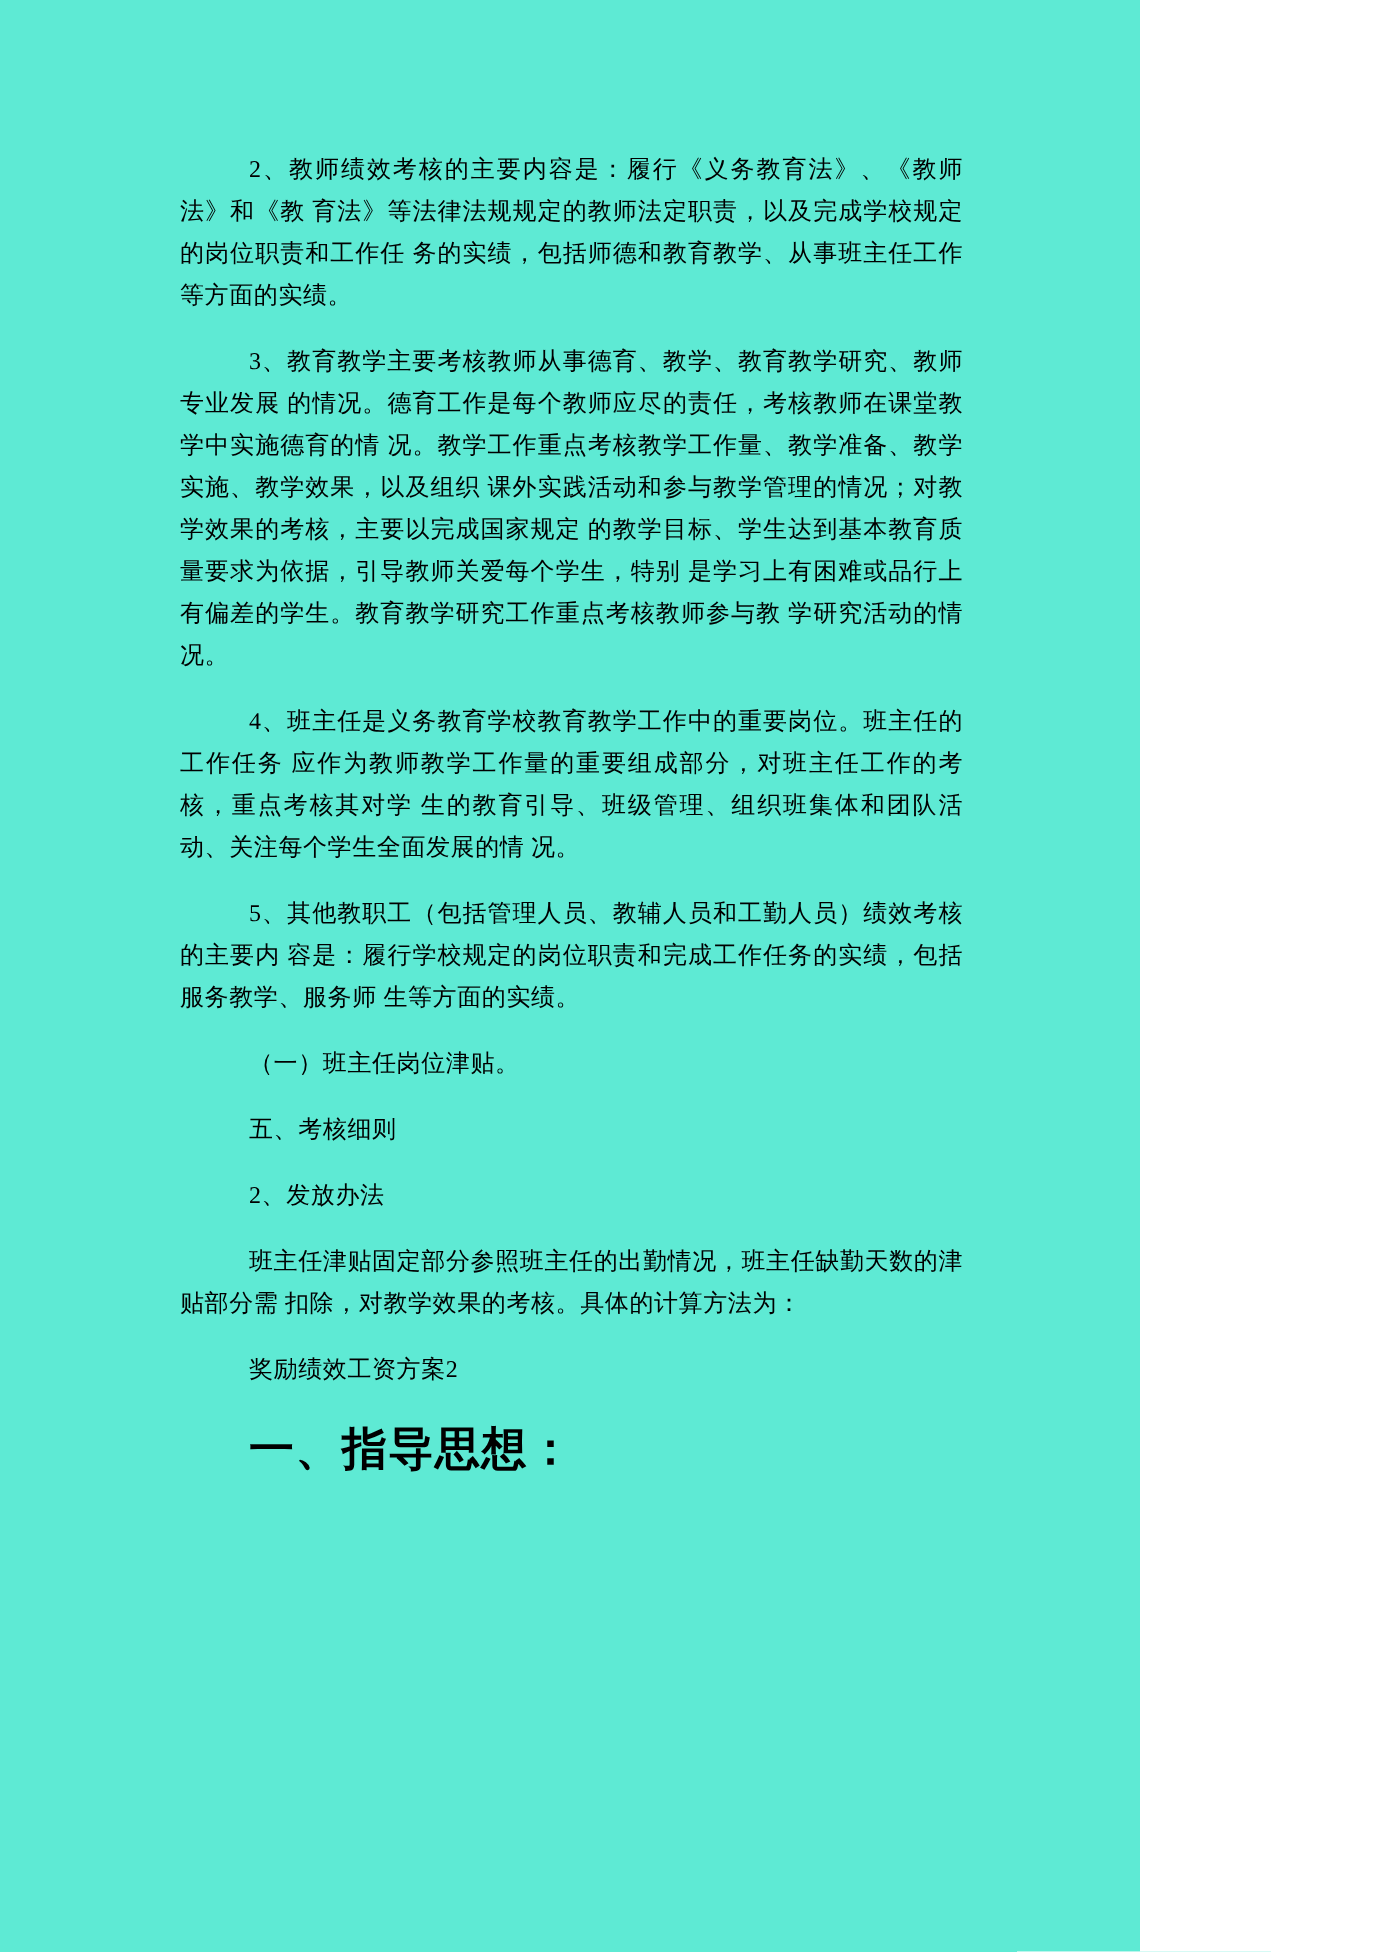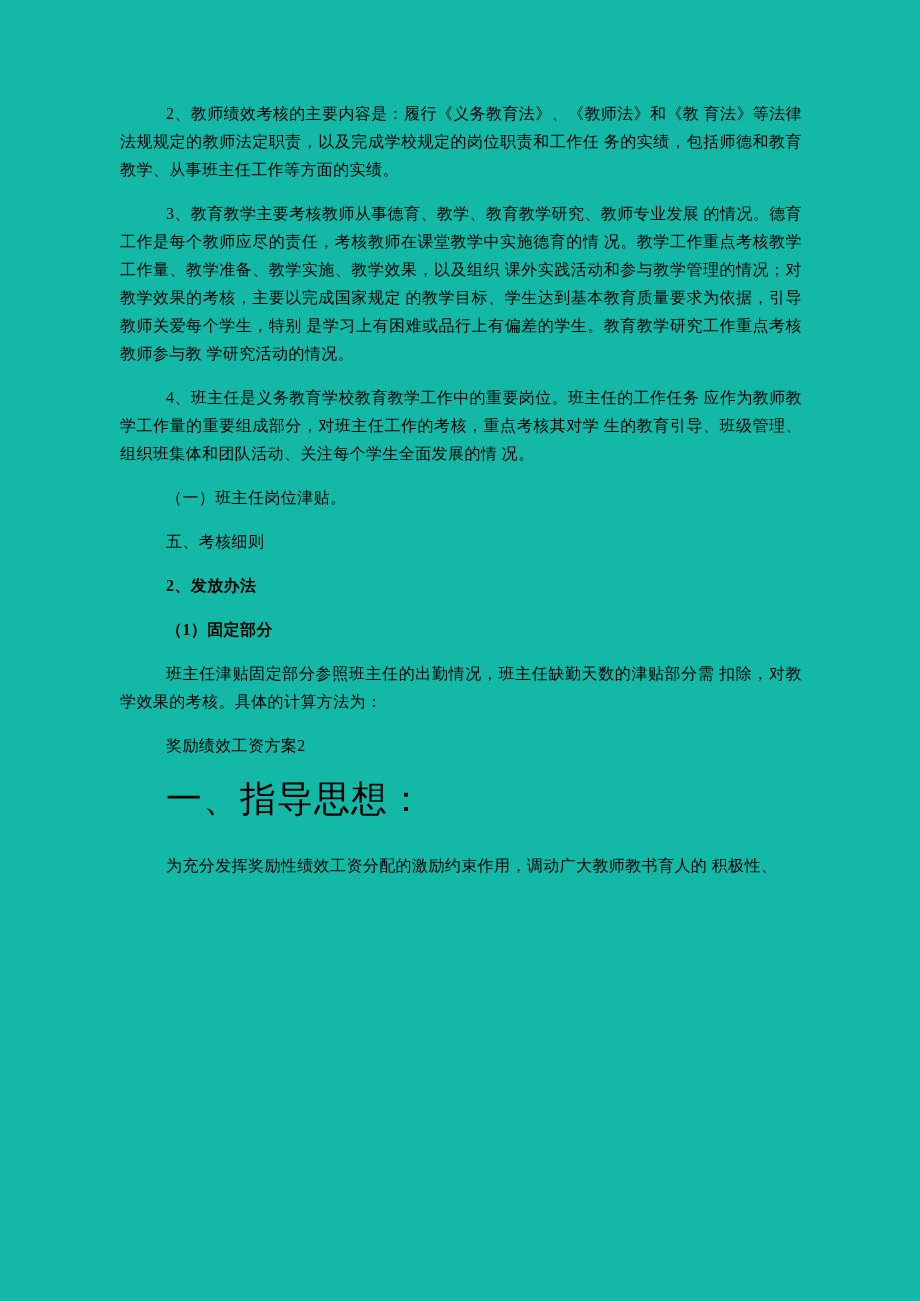--- a/index.html
+++ b/index.html
@@ -6,78 +6,77 @@
     margin: 0;
     padding: 0;
     background: #ffffff;
   }
   body {
     width: 920px;
     font-family: "Liberation Serif", "DejaVu Serif", serif;
     color: #000000;
   }
   .page {
-    width: 920px;
+    width: 760px;
     height: 1301px;
     box-sizing: border-box;
     padding: 100px 118px 30px 120px;
-    background: #14b8a6;
+    background: #5eead4;
     overflow: hidden;
   }
   .para {
     margin: 0 0 16px 0;
     font-size: 16px;
     line-height: 28px;
     letter-spacing: 0.4px;
     text-indent: 46px;
     text-align: justify;
     word-break: break-all;
   }
   .para-bold {
-    font-weight: bold;
+    font-weight: normal;
   }
   .inline-bold {
     font-weight: bold;
   }
   .doc-heading {
     margin: 14px 0 30px 0;
-    font-size: 36px;
+    font-size: 30px;
     line-height: 46px;
-    font-weight: normal;
+    font-weight: bold;
     text-indent: 46px;
     letter-spacing: 1px;
   }
 </style>
 </head>
 <body>
 
 <div class="page">
 
   <p class="para">2、教师绩效考核的主要内容是：履行《义务教育法》、《教师法》和《教 育法》等法律法规规定的教师法定职责，以及完成学校规定的岗位职责和工作任 务的实绩，包括师德和教育教学、从事班主任工作等方面的实绩。</p>
 
 
   <p class="para">3、教育教学主要考核教师从事德育、教学、教育教学研究、教师专业发展 的情况。德育工作是每个教师应尽的责任，考核教师在课堂教学中实施德育的情 况。教学工作重点考核教学工作量、教学准备、教学实施、教学效果，以及组织 课外实践活动和参与教学管理的情况；对教学效果的考核，主要以完成国家规定 的教学目标、学生达到基本教育质量要求为依据，引导教师关爱每个学生，特别 是学习上有困难或品行上有偏差的学生。教育教学研究工作重点考核教师参与教 学研究活动的情况。</p>
 
   <p class="para">4、班主任是义务教育学校教育教学工作中的重要岗位。班主任的工作任务 应作为教师教学工作量的重要组成部分，对班主任工作的考核，重点考核其对学 生的教育引导、班级管理、组织班集体和团队活动、关注每个学生全面发展的情 况。</p>
 
+  <p class="para">5、其他教职工（包括管理人员、教辅人员和工勤人员）绩效考核的主要内 容是：履行学校规定的岗位职责和完成工作任务的实绩，包括服务教学、服务师 生等方面的实绩。</p>
 
   <p class="para">（一）班主任岗位津贴。</p>
 
   <p class="para">五、考核细则</p>
 
   <p class="para"><span></span><span class="inline-bold"></span><span></span></p>
 
 
   <p class="para para-bold">2、发放办法</p>
 
-  <p class="para para-bold">（1）固定部分</p>
 
   <p class="para">班主任津贴固定部分参照班主任的出勤情况，班主任缺勤天数的津贴部分需 扣除，对教学效果的考核。具体的计算方法为：</p>
 
   <p class="para">奖励绩效工资方案2</p>
 
   <h1 class="doc-heading">一、指导思想：</h1>
 
-  <p class="para">为充分发挥奖励性绩效工资分配的激励约束作用，调动广大教师教书育人的 积极性、</p>
 
   <p class="para"></p>
 
 </div>
 
 </body></html>

